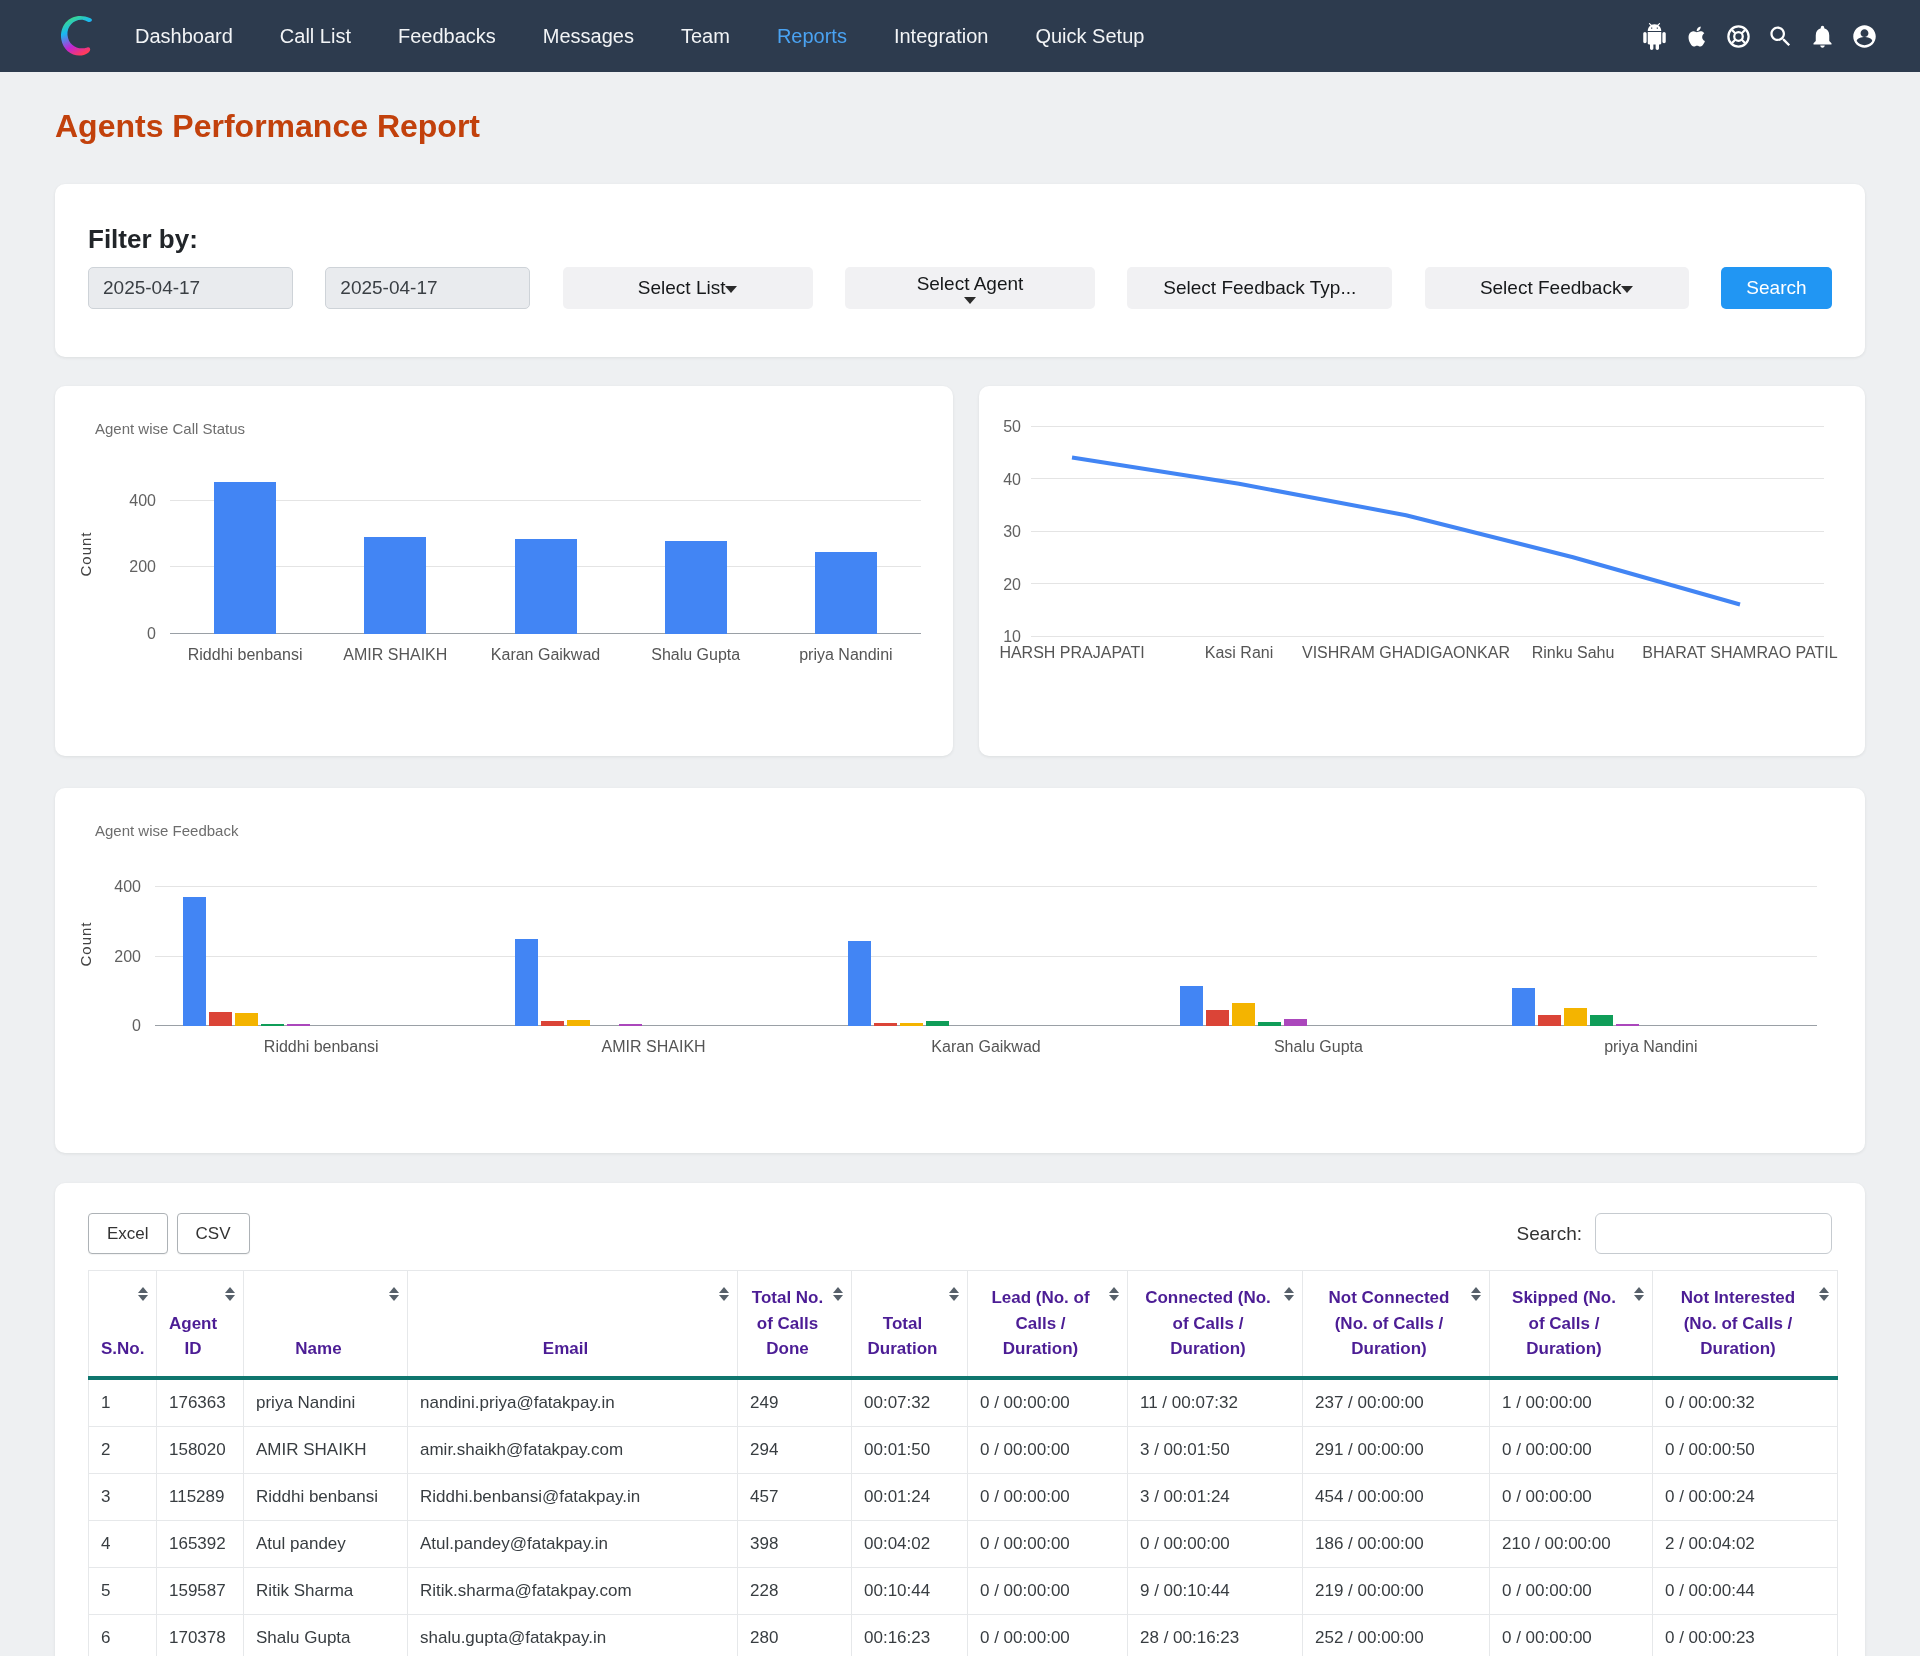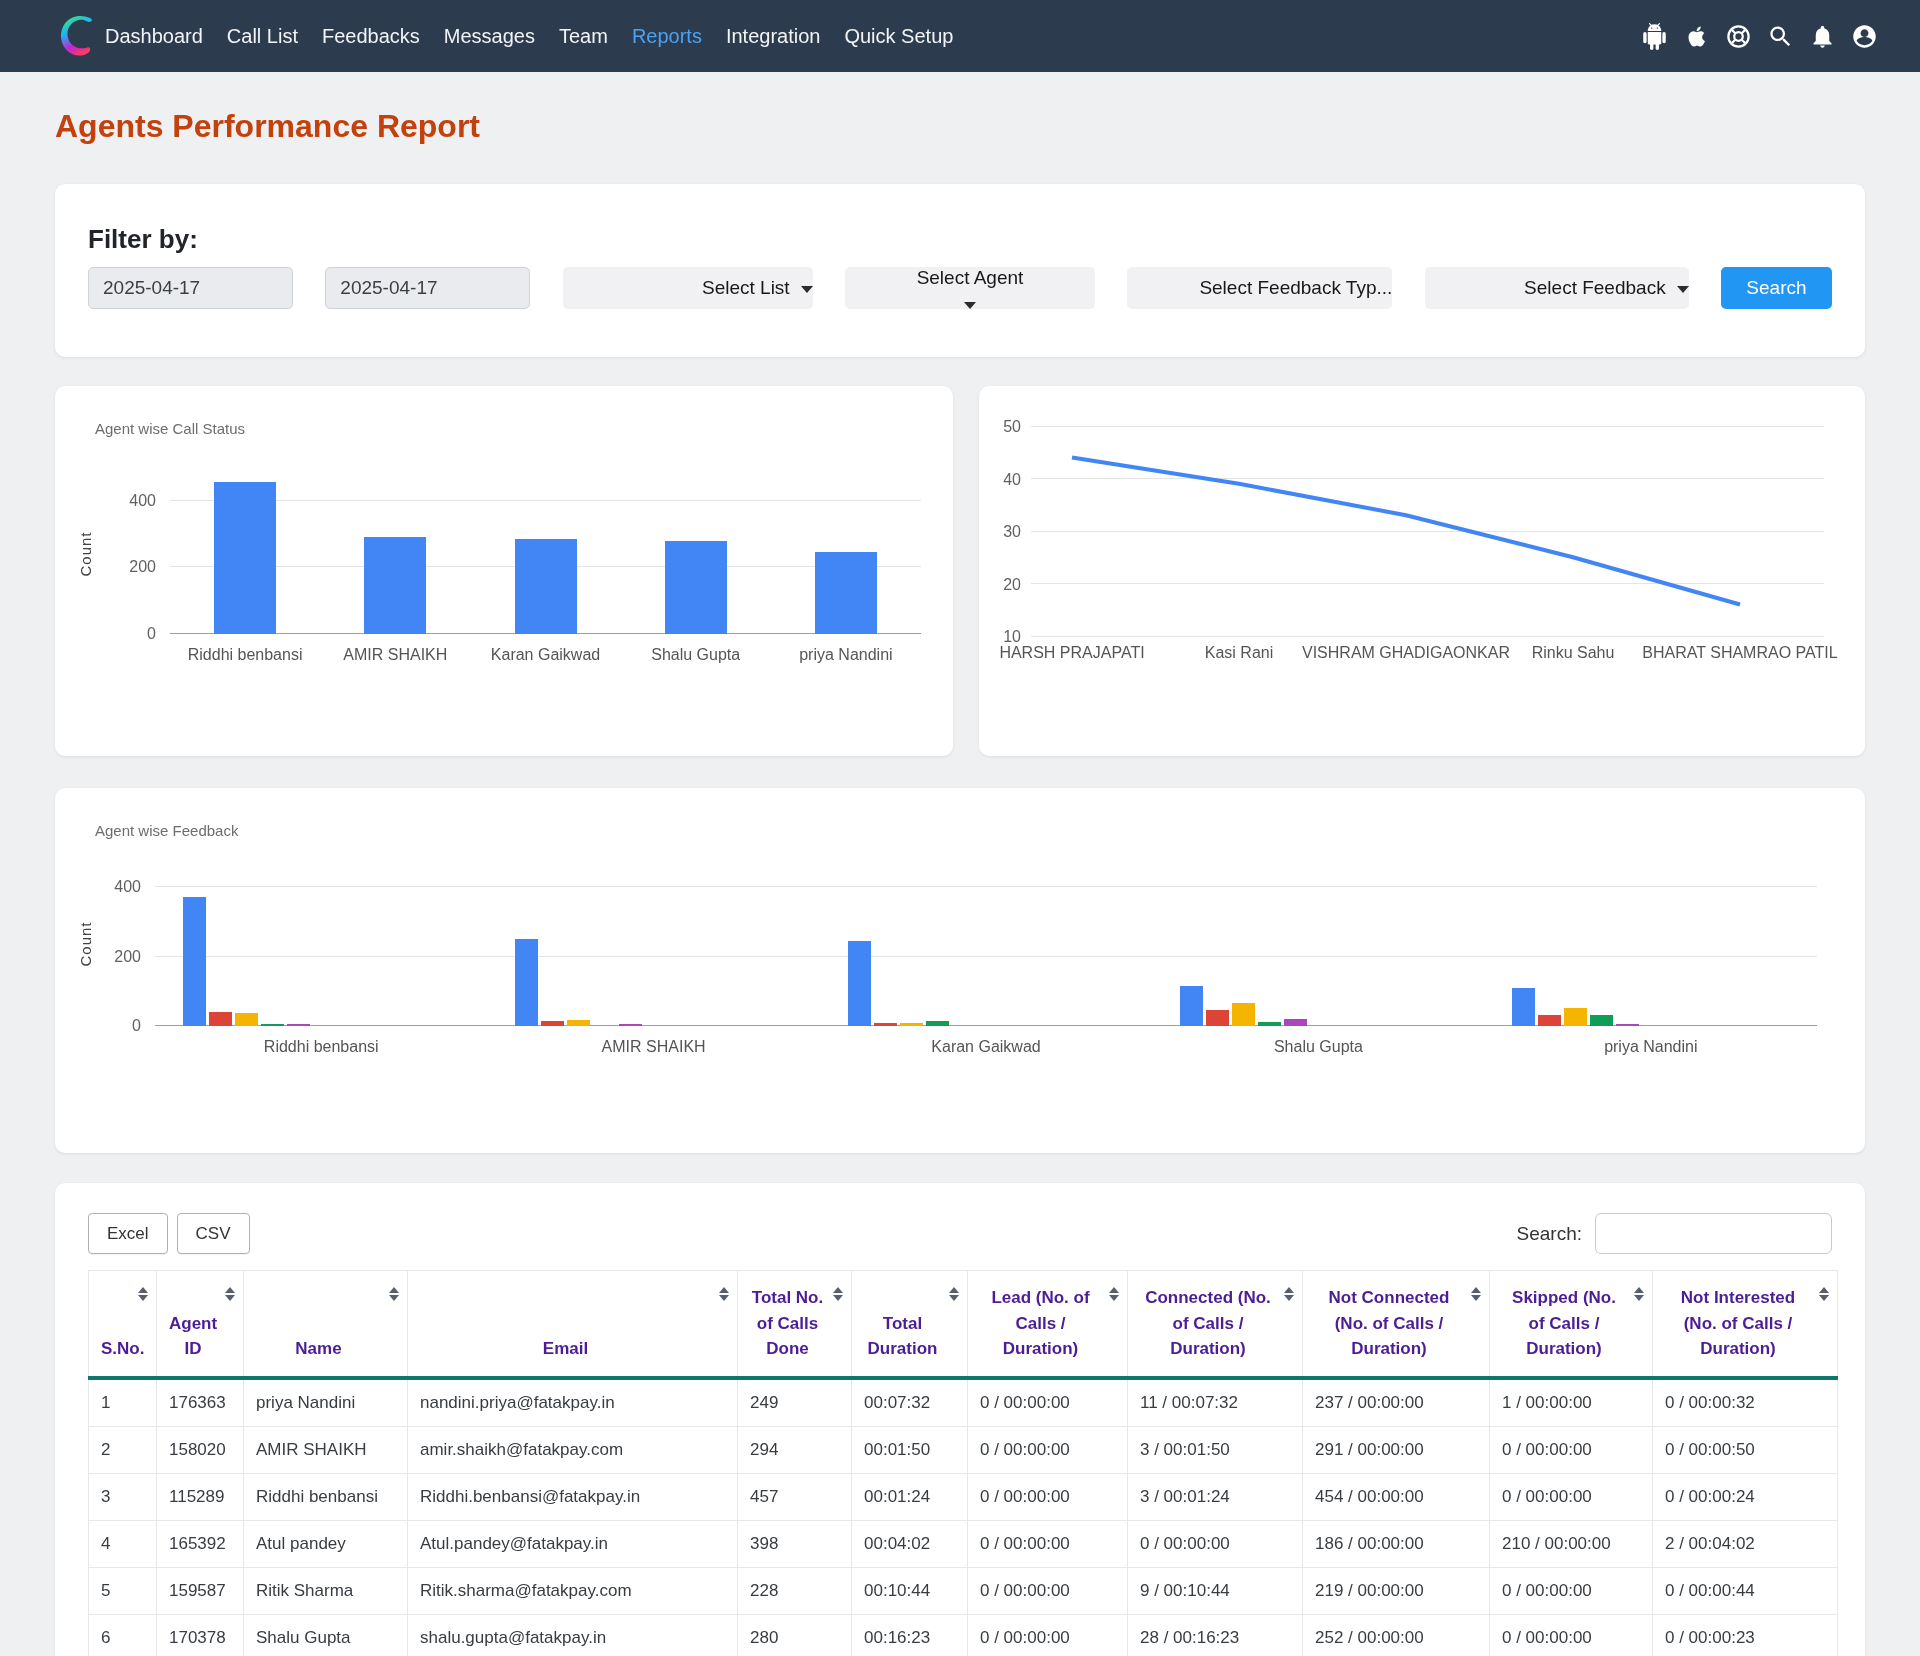--- a/index.html
+++ b/index.html
@@ -2,39 +2,39 @@
 <html><head>
 <meta charset="utf-8">
 <style>
   * { margin:0; padding:0; box-sizing:border-box; }
   html,body { width:1920px; height:1656px; overflow:hidden; }
   body { background:#eef0f2; font-family:"Liberation Sans", sans-serif; }
 
   
   .navbar { height:72px; background:#2d3b4e; display:flex; align-items:center; padding:0 42px 0 55px; }
   .logo { width:50px; height:54px; display:flex; align-items:center; cursor:pointer; }
-  .nav-menu { display:flex; gap:24px; }
+  .nav-menu { display:flex; gap:47px; margin-left:30px; }
   .nav-item { color:#f2f4f6; font-size:20px; cursor:pointer; white-space:nowrap; }
   .nav-item.active { color:#4aa3f2; }
   .nav-icons { margin-left:auto; display:flex; gap:15px; align-items:center; }
   .nav-icon { width:27px; height:27px; cursor:pointer; display:flex; }
   .nav-icon svg { width:27px; height:27px; }
 
   
   .page { padding:0 55px; }
   .page-title { font-size:32px; font-weight:600; color:#c2410c; margin-top:36px; }
   .card { background:#fff; border-radius:10px; box-shadow:0 1px 3px rgba(60,64,67,.10); }
 
   
   .filter-card { margin-top:39px; padding:40px 33px 48px; }
   .filter-heading { font-size:26px; font-weight:700; color:#212529; margin-bottom:12px; }
   .filter-row { display:flex; justify-content:space-between; align-items:center; }
   .date-input { width:205px; height:42px; background:#e9ebee; border:1px solid #ced3d8; border-radius:5px;
                 padding:0 14px; font-size:19px; color:#3a3f44; font-family:inherit; }
-  .dropdown { height:42px; display:flex; align-items:center; justify-content:flex-end; gap:11px;
+  .dropdown { height:42px; display:flex; align-items:center; justify-content:center; 
               background:#f1f1f3; border-radius:5px; font-size:19px; color:#16181a; cursor:pointer; }
   .dd-caret { width:0; height:0; border-left:6px solid transparent; border-right:6px solid transparent;
               border-top:7px solid #2b2b2b; margin-top:2px; }
   .search-btn { width:111px; height:42px; background:#2196f3; border:none; border-radius:5px;
                 color:#fff; font-size:19px; font-family:inherit; cursor:pointer; }
 
   
   .charts-row { display:flex; gap:26px; margin-top:29px; }
   .chart-card.left  { width:898px; height:370px; }
   .chart-card.right { width:886px; height:370px; }

